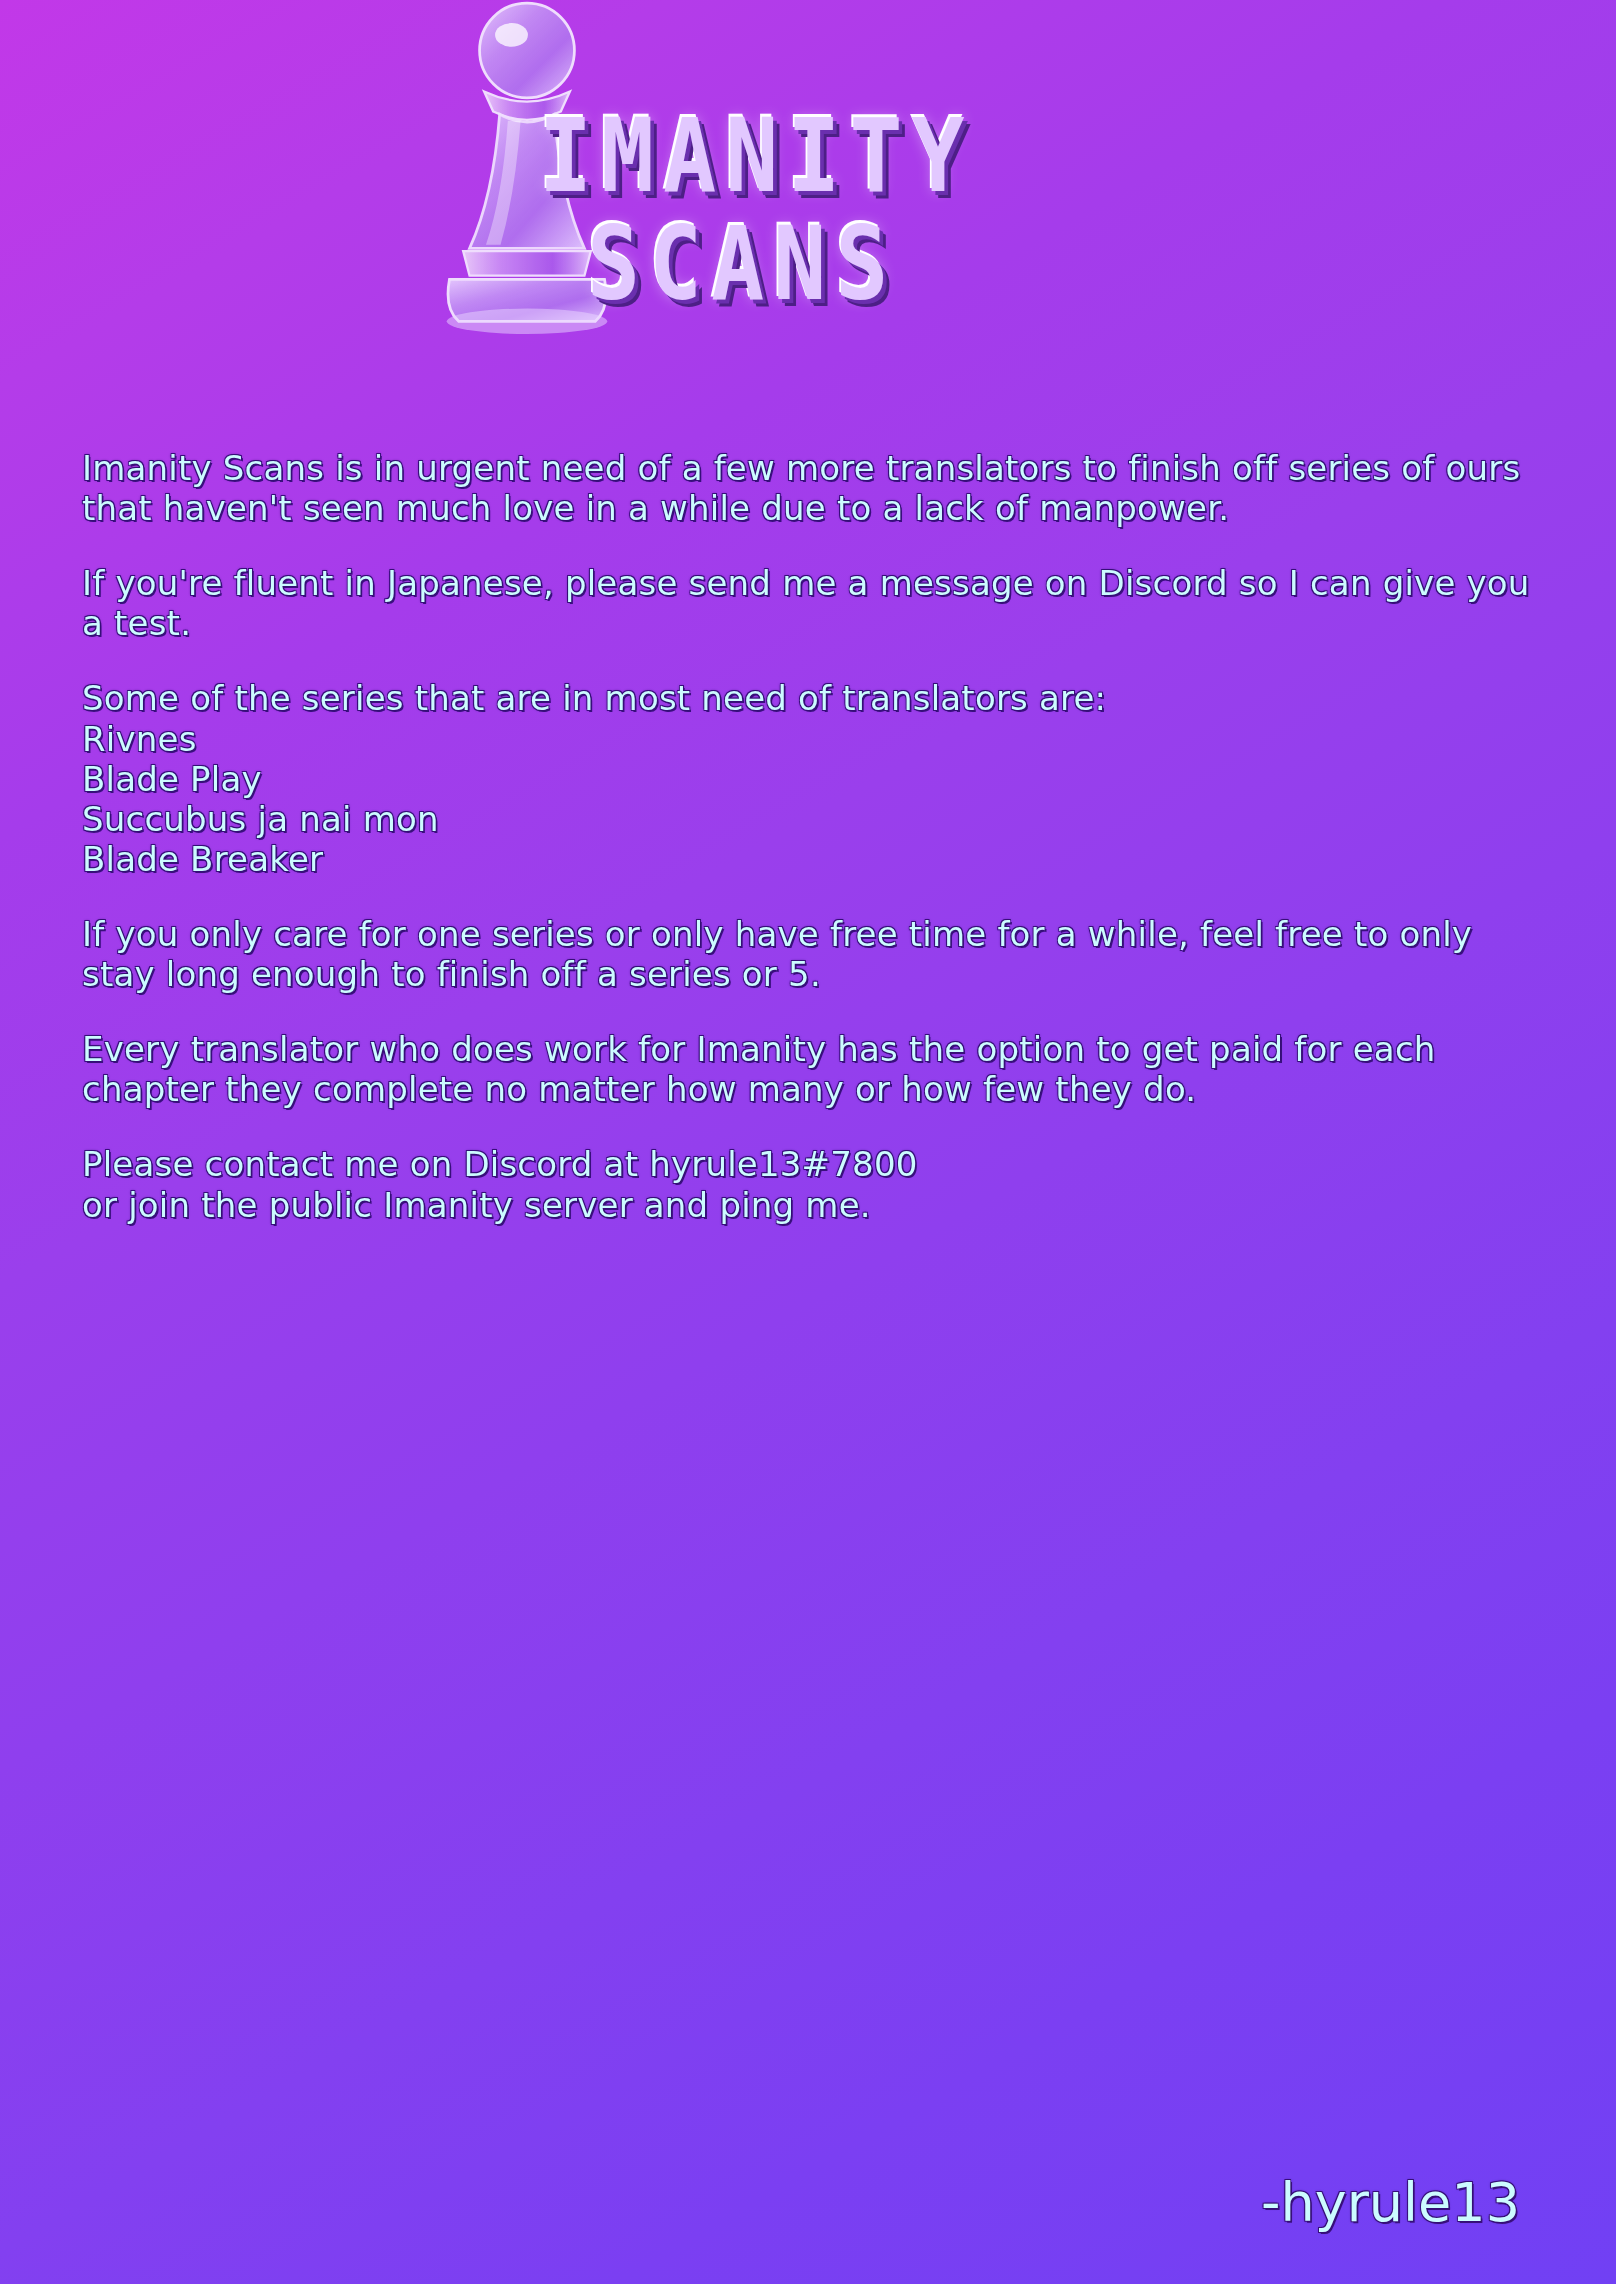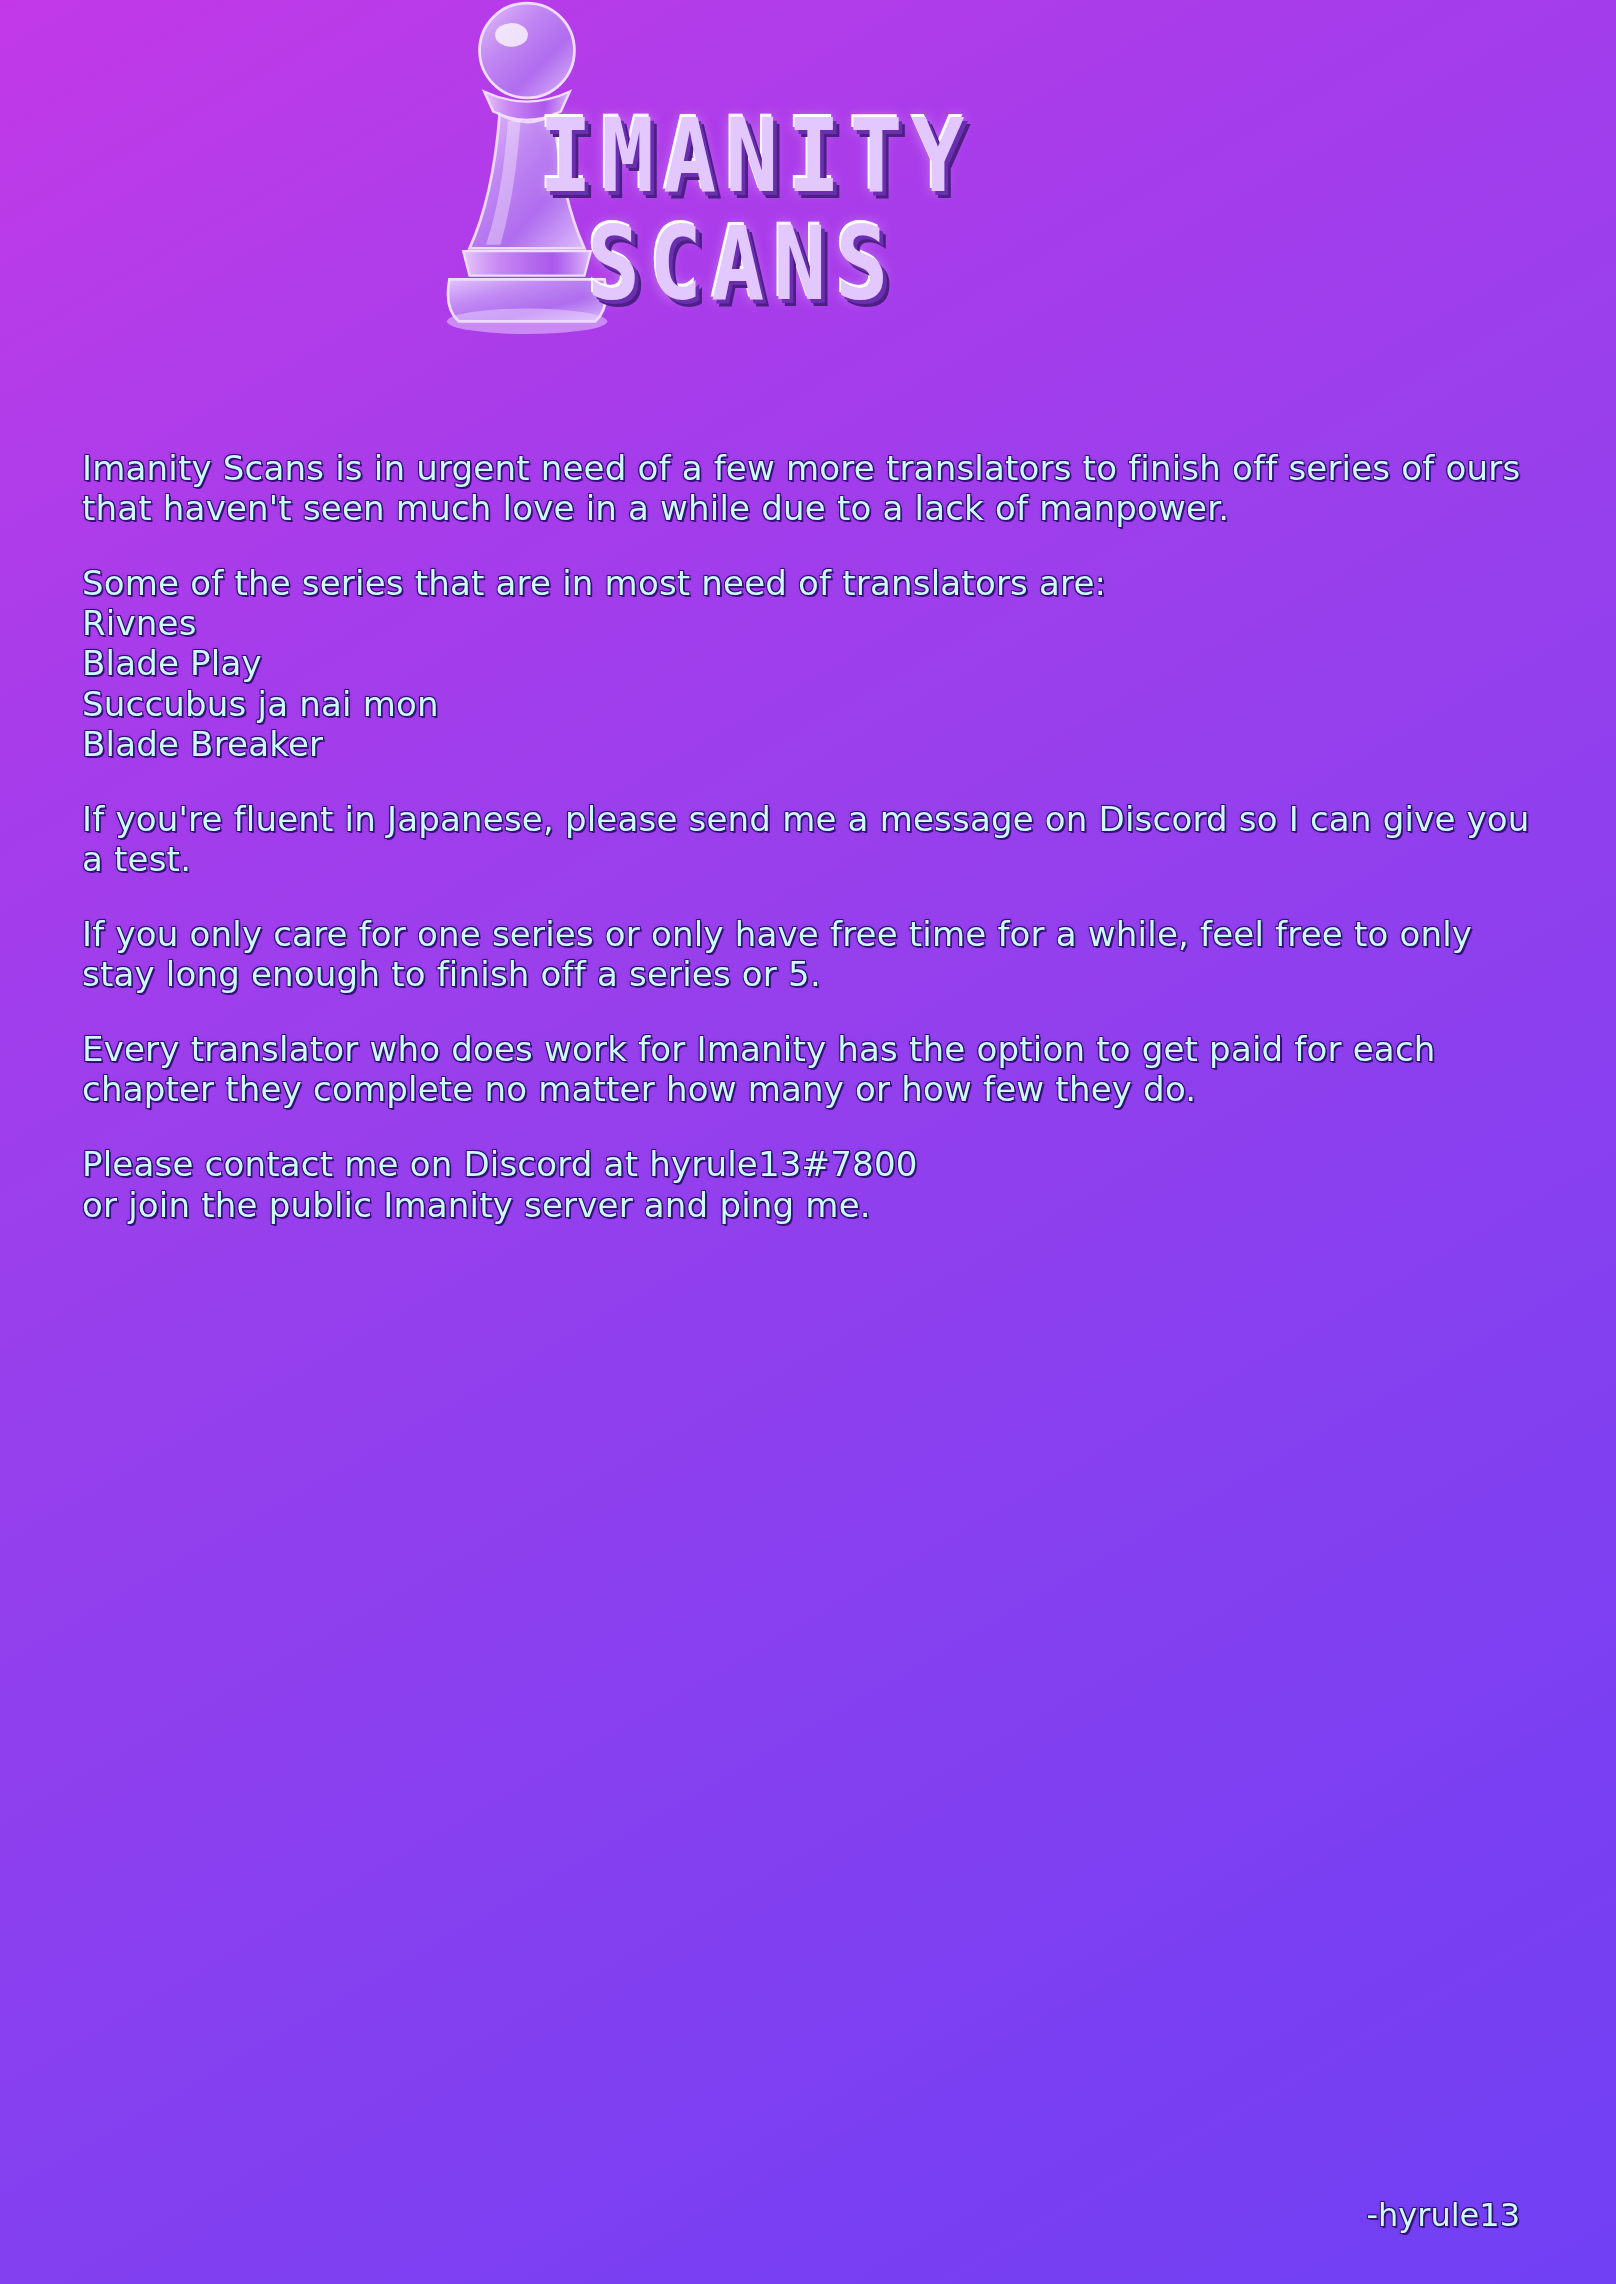--- a/index.html
+++ b/index.html
@@ -95,21 +95,21 @@
 
   .para.series-list {
     margin-bottom: 35px;
   }
 
   .signature {
     position: absolute;
     right: 96px;
     bottom: 50px;
     font-family: "DejaVu Sans", sans-serif;
-    font-size: 32px;
+    font-size: 54px;
     color: #ccfbff;
     text-shadow:
       0px 0px 2.7px #2a0a63,
       1.8px 1.8px 0px #3b1180,
       -0.9px -0.9px 0px #3b1180,
       0.9px -0.9px 0px #3b1180,
       -0.9px 0.9px 0px #3b1180;
   }
 </style>
 </head>
@@ -147,26 +147,26 @@
   </svg>
 
   <div class="logo-text">
     <div class="logo-line">IMANITY</div>
     <div class="logo-line second">SCANS</div>
   </div>
 </div>
 
 <div class="content">
   <p class="para">Imanity Scans is in urgent need of a few more translators to finish off series of ours that haven't seen much love in a while due to a lack of manpower.</p>
+  <p class="para">If you're fluent in Japanese, please send me a message on Discord so I can give you a test.</p>
   <p class="para series-list">Some of the series that are in most need of translators are:
 Rivnes
 Blade Play
 Succubus ja nai mon
 Blade Breaker</p>
-  <p class="para">If you're fluent in Japanese, please send me a message on Discord so I can give you a test.</p>
   <p class="para">If you only care for one series or only have free time for a while, feel free to only stay long enough to finish off a series or 5.</p>
   <p class="para">Every translator who does work for Imanity has the option to get paid for each chapter they complete no matter how many or how few they do.</p>
   <p class="para">Please contact me on Discord at hyrule13#7800
 or join the public Imanity server and ping me.</p>
 </div>
 
 <div class="signature">-hyrule13</div>
 
 
 </body></html>

